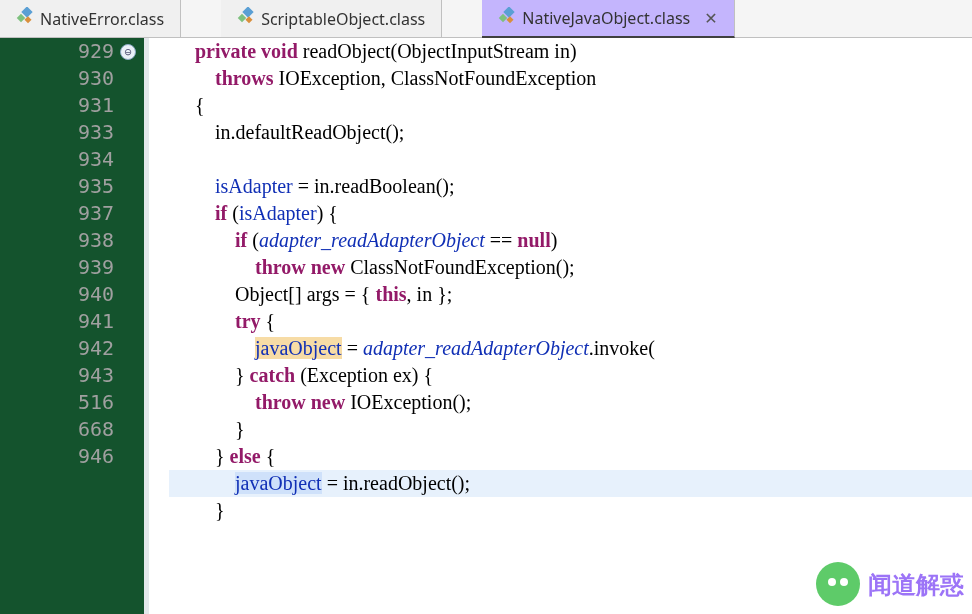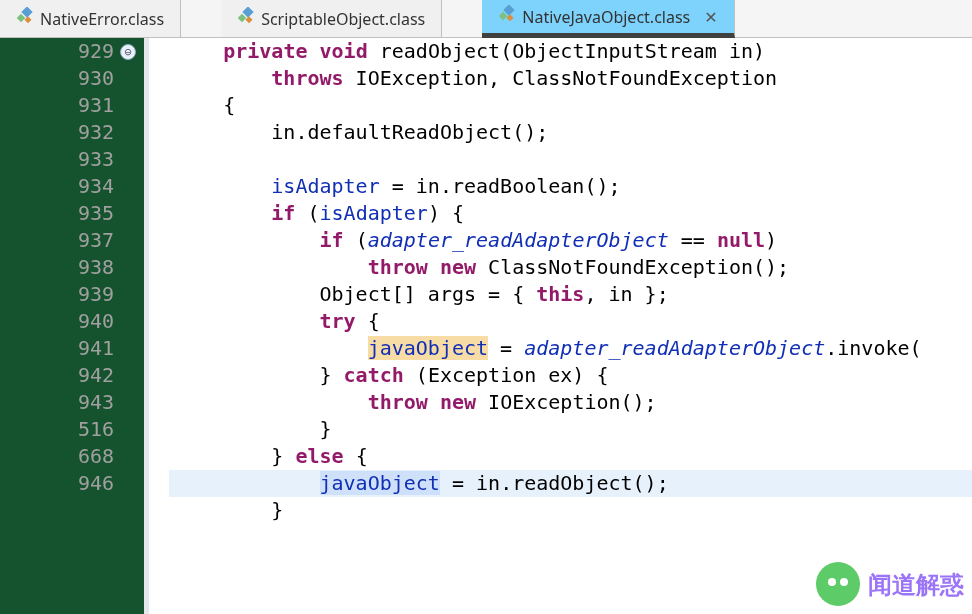--- a/index.html
+++ b/index.html
@@ -1,31 +1,31 @@
 <!DOCTYPE html>
 <html><head>
 <meta charset="utf-8">
 <style>
   * { margin: 0; padding: 0; box-sizing: border-box; }
   html, body { width: 972px; height: 614px; overflow: hidden; font-family: "Menlo","Consolas","DejaVu Sans Mono",monospace; background: #fff; }
   .tabs { display: flex; height: 38px; background: #f5f5f5; border-bottom: 1px solid #c0c0c0; position: relative; user-select: none; gap: 40px; }
   .tab { display: flex; align-items: center; gap: 6px; padding: 0 16px; font-family: system-ui,-apple-system,sans-serif; font-size: 16px; color: #333; border-right: 1px solid #c0c0c0; background: #f0f0f0; cursor: pointer; }
-  .tab.active { background: #7dd3fc; border-bottom: 5px solid #404040; margin-bottom: -1px; }
+  .tab.active { background: #c4b5fd; border-bottom: 2px solid #404040; margin-bottom: -1px; }
   .tab .close { margin-left: 8px; font-size: 16px; color: #555; }
   .tab svg { flex: 0 0 auto; }
   .editor { display: flex; height: calc(100% - 38px); font-size: 20px; line-height: 27px; }
   .gutter { width: 144px; flex: 0 0 auto; background: #14532d; text-align: right; color: #a0a0a0; user-select: none; }
   .gutter-row { display: flex; height: 27px; align-items: center; justify-content: flex-end; padding-right: 8px; position: relative; }
   .gutter-row .ln { width: 50px; text-align: right; font-family: inherit; }
   .fold { width: 16px; height: 16px; border: 1px solid #8aa8c4; border-radius: 50%; margin-left: 6px; display: flex; align-items: center; justify-content: center; font-size: 12px; color: #557; background: #eaf0f8; line-height: 1; }
   .fold-spacer { width: 22px; }
   .bar  { width: 5px; height: 100%; background: #e4e8ec; flex: 0 0 auto; }
   .bar2 { width: 20px; height: 100%; background: #fff; flex: 0 0 auto; }
   .code { flex: 1; white-space: pre; overflow: hidden; }
-  .code .row { height: 27px; padding-left: 6px; }
+  .code .row { height: 27px; padding-left: 6px; font-family: Liberation Serif, serif; }
   .code .row.current { background: #e7f1fc; }
   .kw   { color: #931a68; font-weight: 600; }
   .fld  { color: #102fb5; }
   .it   { font-style: italic; }
   .hy   { background: #f7dca6; }
   .sel  { background: #cfe1fa; }
   .watermark { position: absolute; right: 8px; bottom: 8px; display: flex; align-items: center; gap: 8px; opacity: .85; pointer-events: none; }
   .watermark .logo { width: 44px; height: 44px; border-radius: 50%; background: #42c24f; display: flex; align-items: center; justify-content: center; position: relative; }
   .watermark .logo::before, .watermark .logo::after { content:""; position:absolute; width:8px; height:8px; background:#fff; border-radius:50%; }
   .watermark .logo::before { left:12px; top:16px; }
@@ -74,24 +74,20 @@
       <div class="gutter-row">
         <span class="ln">929</span>
         <span class="fold">⊖</span>
       </div>
       <div class="gutter-row">
         <span class="ln">930</span>
         <span class="fold-spacer"></span>
       </div>
       <div class="gutter-row">
         <span class="ln">931</span>
-        <span class="fold-spacer"></span>
-      </div>
-      <div class="gutter-row">
-        <span class="ln">932</span>
         <span class="fold-spacer"></span>
       </div>
       <div class="gutter-row">
         <span class="ln">933</span>
         <span class="fold-spacer"></span>
       </div>
       <div class="gutter-row">
         <span class="ln">934</span>
         <span class="fold-spacer"></span>
       </div>

